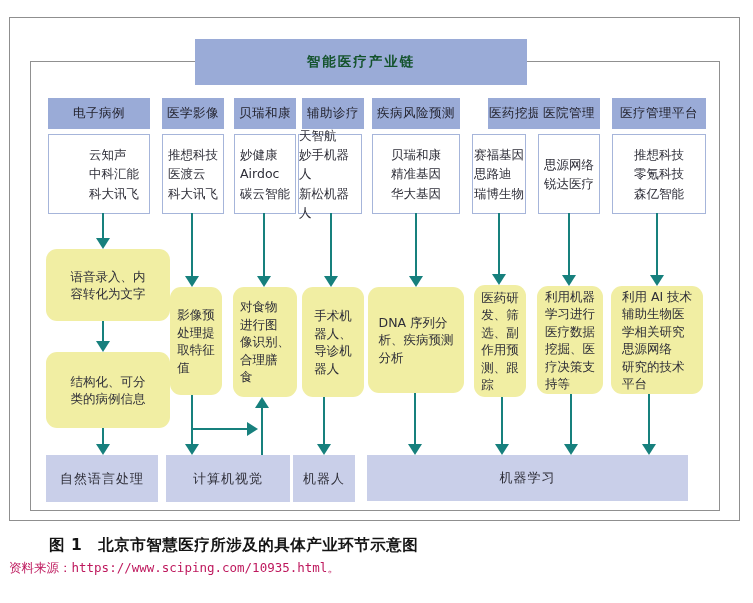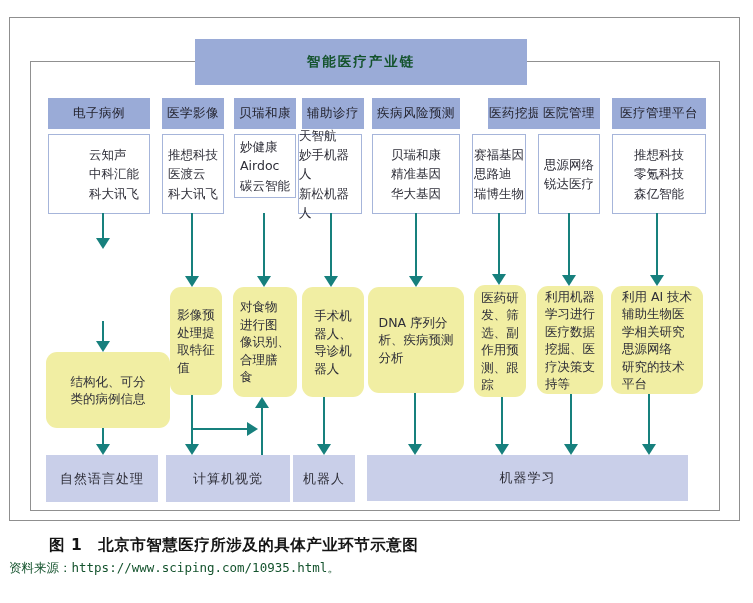--- a/index.html
+++ b/index.html
@@ -26,21 +26,21 @@
   .tech-box{background:#c9cfe9;display:flex;align-items:center;justify-content:center;font-size:13px;color:#2e2e38;letter-spacing:1px;}
   
   .av{position:absolute;width:2px;background:#17807d;}
   .av::after{content:"";position:absolute;left:-6px;bottom:-11px;border-left:7px solid transparent;border-right:7px solid transparent;border-top:11px solid #17807d;}
   .au{position:absolute;width:2px;background:#17807d;}
   .au::before{content:"";position:absolute;left:-6px;top:-11px;border-left:7px solid transparent;border-right:7px solid transparent;border-bottom:11px solid #17807d;}
   .ah{position:absolute;height:2px;background:#17807d;}
   .ah::after{content:"";position:absolute;right:-11px;top:-6px;border-top:7px solid transparent;border-bottom:7px solid transparent;border-left:11px solid #17807d;}
   
   .fig-caption{font-size:15.5px;font-weight:bold;color:#141414;letter-spacing:.5px;padding-left:40px;}
-  .fig-source{font-size:12.5px;color:#14532d;font-family:"DejaVu Sans Mono","Liberation Mono",monospace;}
+  .fig-source{font-size:12.5px;color:#be185d;font-family:"DejaVu Sans Mono","Liberation Mono",monospace;}
 </style>
 </head>
 <body>
 
 <div id="canvas">
 
   <div class="abs outer-frame" style="left:9px;top:17px;width:731px;height:504px;"></div>
   <div class="abs inner-frame" style="left:30px;top:61px;width:690px;height:450px;"></div>
 
   <div class="abs blue-box title-box" style="left:195px;top:39px;width:332px;height:46px;">
@@ -75,21 +75,21 @@
   <div class="abs comp-box" style="left:48px;top:134px;width:102px;height:80px;padding-left:30px;">
       <div class="inner pre">云知声
 中科汇能
 科大讯飞</div>
     </div>
   <div class="abs comp-box" style="left:162px;top:134px;width:62px;height:80px;">
       <div class="inner pre">推想科技
 医渡云
 科大讯飞</div>
     </div>
-  <div class="abs comp-box" style="left:234px;top:134px;width:62px;height:64px;">
+  <div class="abs comp-box" style="left:234px;top:134px;width:62px;height:80px;">
       <div class="inner pre">妙健康
 Airdoc
 碳云智能</div>
     </div>
   <div class="abs comp-box" style="left:298px;top:134px;width:64px;height:80px;">
       <div class="inner pre">天智航
 妙手机器人
 新松机器人</div>
     </div>
   <div class="abs comp-box" style="left:372px;top:134px;width:88px;height:80px;">
@@ -105,20 +105,24 @@
   <div class="abs comp-box" style="left:538px;top:134px;width:62px;height:80px;">
       <div class="inner pre">思源网络
 锐达医疗</div>
     </div>
   <div class="abs comp-box" style="left:612px;top:134px;width:94px;height:80px;">
       <div class="inner pre">推想科技
 零氪科技
 森亿智能</div>
     </div>
 
+  <div class="abs proc-box" style="left:46px;top:249px;width:124px;height:72px;">
+      <div class="inner pre">语音录入、内
+容转化为文字</div>
+    </div>
   <div class="abs proc-box" style="left:46px;top:352px;width:124px;height:76px;">
       <div class="inner pre">结构化、可分
 类的病例信息</div>
     </div>
   <div class="abs proc-box" style="left:170px;top:287px;width:52px;height:108px;">
       <div class="inner pre">影像预
 处理提
 取特征
 值</div>
     </div>

